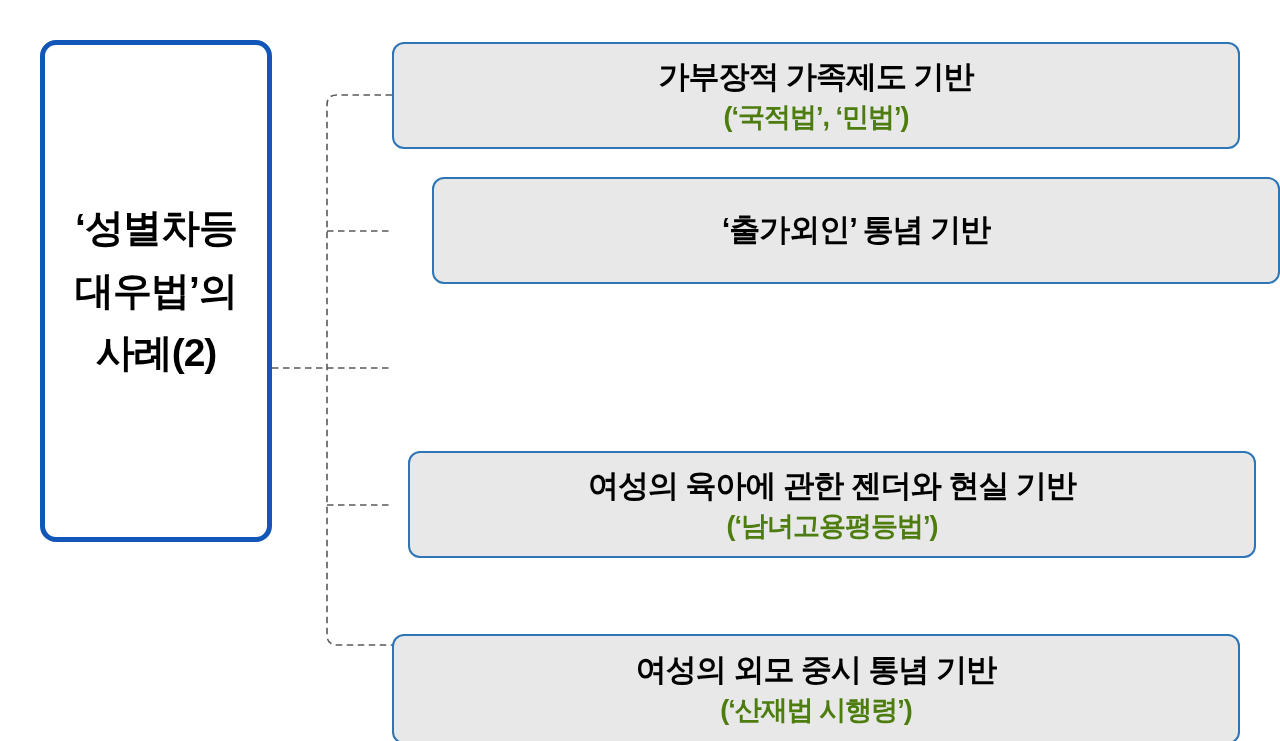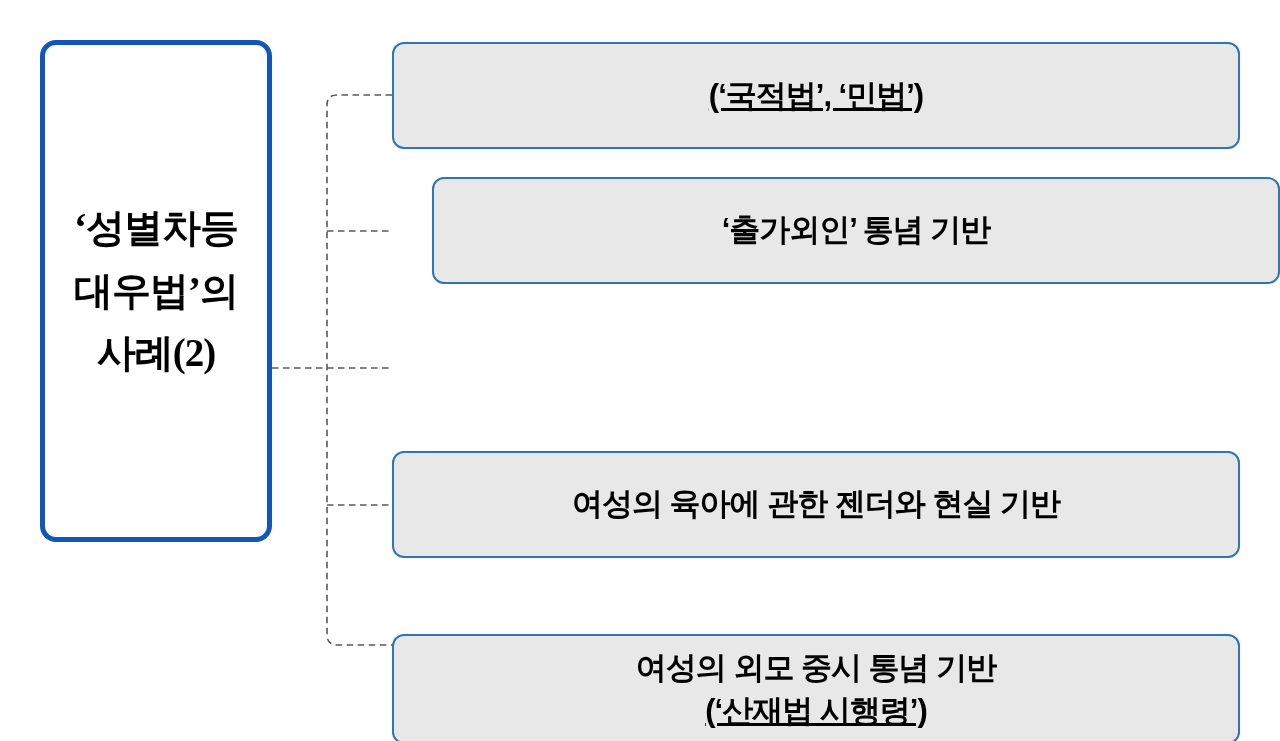--- a/index.html
+++ b/index.html
@@ -29,21 +29,20 @@
     top: 40px;
     width: 232px;
     height: 502px;
     box-sizing: border-box;
     border: 5px solid #1256b8;
     border-radius: 16px;
     background: #ffffff;
     display: flex;
     align-items: center;
     justify-content: center;
-    font-family: Liberation Serif, serif;
   }
   .root-label {
     font-size: 39px;
     line-height: 1.6;
     font-weight: 700;
     color: #000000;
     text-align: center;
     white-space: pre-line;
     letter-spacing: -1px;
   }
@@ -63,32 +62,31 @@
   }
   .leaf-title {
     font-size: 31px;
     line-height: 1.25;
     font-weight: 700;
     color: #000000;
     text-align: center;
     letter-spacing: -1px;
   }
   .leaf-subtitle {
-    font-size: 31px;
+    font-size: 27px;
     line-height: 1.2;
     font-weight: 700;
-    color: #000000;
+    color: #4d7c0f;
     text-align: center;
     letter-spacing: -1px;
-    text-decoration: underline;
   }
   .b1 { top: 42px;  height: 107px; }
   .b2 { top: 177px; height: 107px; margin-left: 40px; }
   .b3 { top: 312px; height: 111px; }
-  .b4 { top: 451px; height: 107px; }
+  .b4 { top: 451px; height: 107px; margin-left: 16px; }
   .b5 { top: 590px; height: 110px; margin-top: 44px; }
 </style>
 </head>
 <body>
 
 <div class="canvas">
 
   <svg class="connectors" viewBox="0 0 1280 741" xmlns="http://www.w3.org/2000/svg" aria-hidden="true">
     <path d="M272 368 H392
              M392 95 H337 Q327 95 327 105 V635 Q327 645 337 645 H392
@@ -96,30 +94,32 @@
              M327 505 H392" fill="none" stroke="#595959" stroke-width="1.6" stroke-dasharray="6.5 4.5"></path>
   </svg>
 
   <div class="root-box">
     <div class="root-label">‘성별차등
 대우법’의
 사례(2)</div>
   </div>
 
   <div class="leaf-box b1">
+    <div class="leaf-title">가부장적 가족제도 기반</div>
     <div class="leaf-subtitle">(‘국적법’, ‘민법’)</div>
   </div>
 
   <div class="leaf-box b2">
     <div class="leaf-title">‘출가외인’ 통념 기반</div>
   </div>
 
 
   <div class="leaf-box b4">
     <div class="leaf-title">여성의 육아에 관한 젠더와 현실 기반</div>
+    <div class="leaf-subtitle">(‘남녀고용평등법’)</div>
   </div>
 
   <div class="leaf-box b5">
     <div class="leaf-title">여성의 외모 중시 통념 기반</div>
     <div class="leaf-subtitle">(‘산재법 시행령’)</div>
   </div>
 
 </div>
 
 </body></html>

